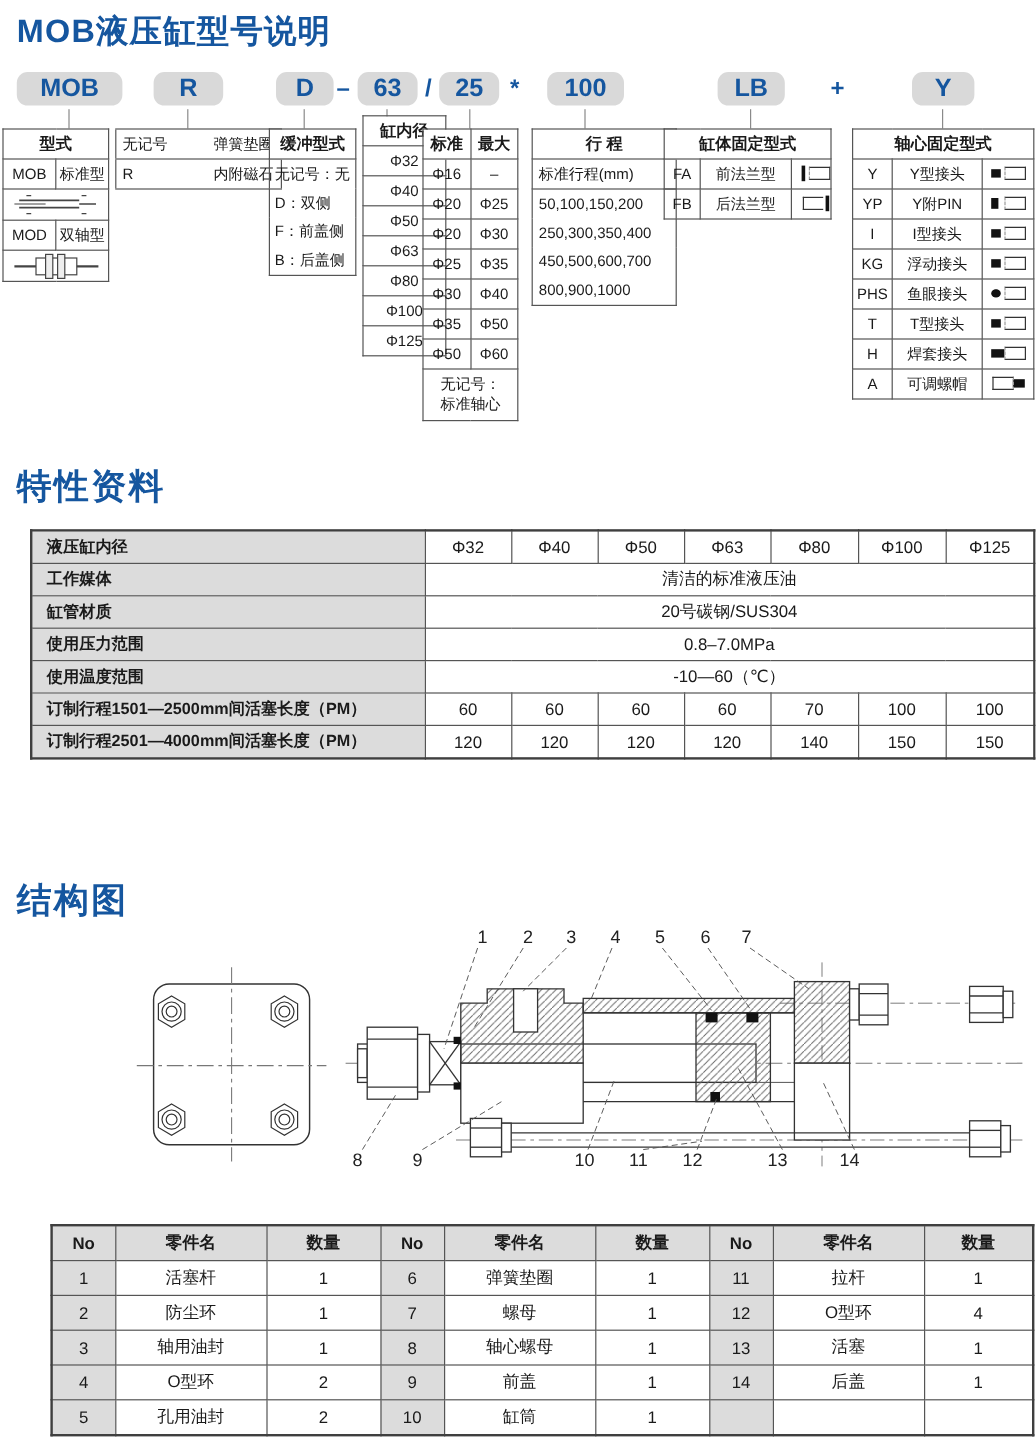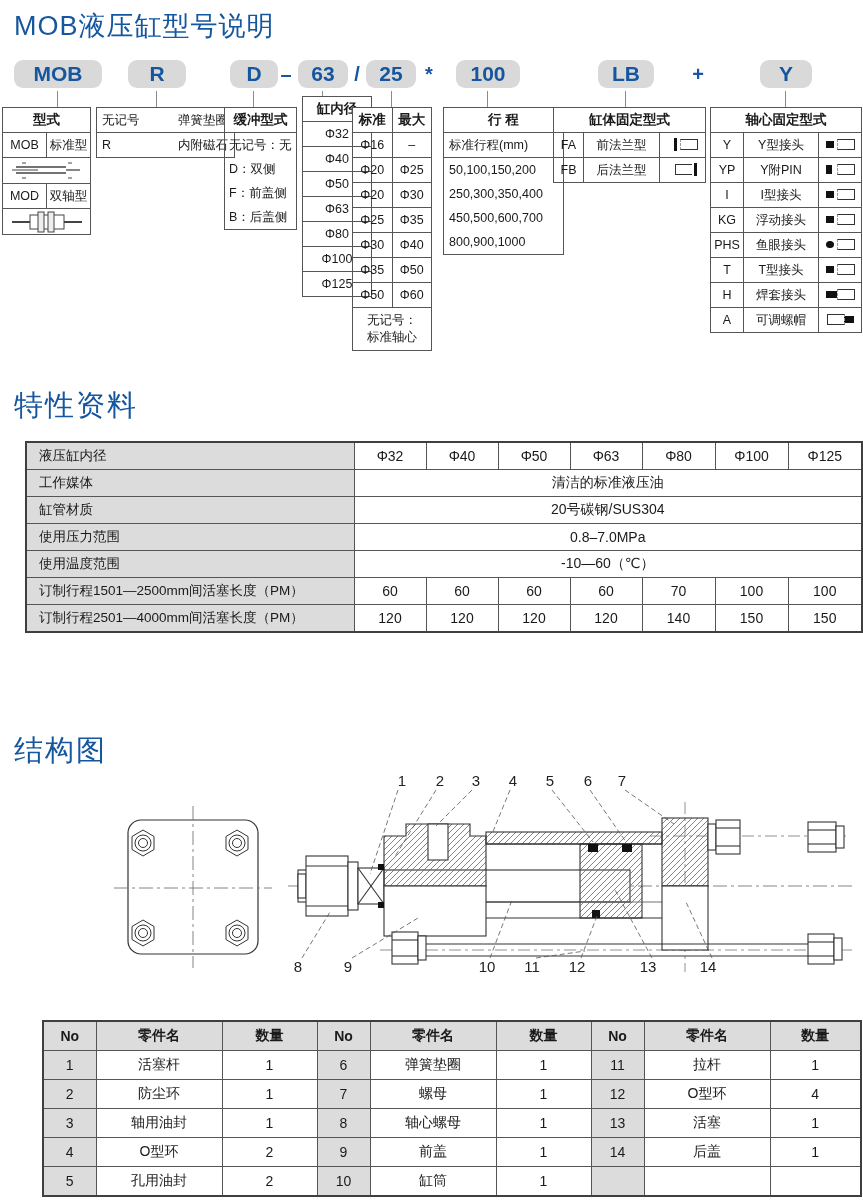--- a/index.html
+++ b/index.html
@@ -1,19 +1,19 @@
 <!DOCTYPE html>
 <html><head>
 <meta charset="utf-8">
 <style>
   html,body{margin:0;padding:0}
   body{width:863px;height:1200px;position:relative;background:#fff;
        font-family:"Liberation Sans","DejaVu Sans",sans-serif;color:#1a1a1a;overflow:hidden}
   .abs{position:absolute}
-  h1,h2{margin:0;color:#15569f;font-weight:normal}
+  h1,h2{margin:0;color:#15569f;font-weight:bold}
   h1{font-size:27px;letter-spacing:1px}
   h2{font-size:29px;letter-spacing:2px}
 
   
   .code-box{position:absolute;top:60px;height:28px;background:#d9d9d9;border-radius:9px;
             color:#15569f;font-weight:bold;font-size:21px;text-align:center;line-height:28px}
   .code-sep{position:absolute;top:60px;height:28px;color:#15569f;font-weight:bold;font-size:20px;
             line-height:28px;text-align:center}
   .connector{position:absolute;top:91px;width:1px;height:16px;background:#8a8a8a}
 
@@ -48,21 +48,21 @@
   .phs-fisheye-joint-icon::before{border-radius:50%;border:1px solid #111;width:6px;height:5px;background:#111}
   .yp-pin-icon::before{width:6px;height:9px;top:2px}
   .h-weld-joint-icon::before{width:11px}
   .a-adjustable-nut-icon::before{left:auto;right:1px;width:10px}
   .a-adjustable-nut-icon::after{right:auto;left:2px;border-left:1px solid #333;border-right:1px dashed #999}
 
   
   #spec-table{position:absolute;left:25px;top:441px;width:836px;font-size:14px}
   #spec-table table{border:2px solid #3f3f3f}
   #spec-table td{border:1px solid #555;height:26px;text-align:center;padding:0 2px;white-space:nowrap;overflow:hidden}
-  #spec-table td:first-child{background:#dcdcdc;text-align:left;padding-left:12px;font-weight:normal;font-size:13.5px}
+  #spec-table td:first-child{background:#dcdcdc;text-align:left;padding-left:12px;font-weight:bold;font-size:13.5px}
 
   
   #parts-table{position:absolute;left:42px;top:1020px;width:818px;font-size:14px}
   #parts-table table{border:2px solid #3f3f3f}
   #parts-table th,#parts-table td{border:1px solid #555;height:28px;text-align:center;padding:0 2px}
   #parts-table th{background:#dcdcdc;font-weight:bold}
   #parts-table td:nth-child(3n+1){background:#dcdcdc}
 
   .minisym{display:block;margin:0 auto}
   svg text{font-family:"Liberation Sans","DejaVu Sans",sans-serif}
@@ -280,21 +280,21 @@
         <tr>
           <td>450,500,600,700</td>
         </tr>
         <tr>
           <td>800,900,1000</td>
         </tr>
       </tbody>
   </table>
 </div>
 
-<div class="mtable" id="body-mount-table" style="left:553px;top:107px;width:153px">
+<div class="mtable" id="body-mount-table" style="left:553px;top:107px;width:140px">
   <table>
     <colgroup>
         <col class="c1">
         <col class="c2">
         <col>
       </colgroup>
     <thead>
         <tr>
           <th colspan="3">缸体固定型式</th>
         </tr>

